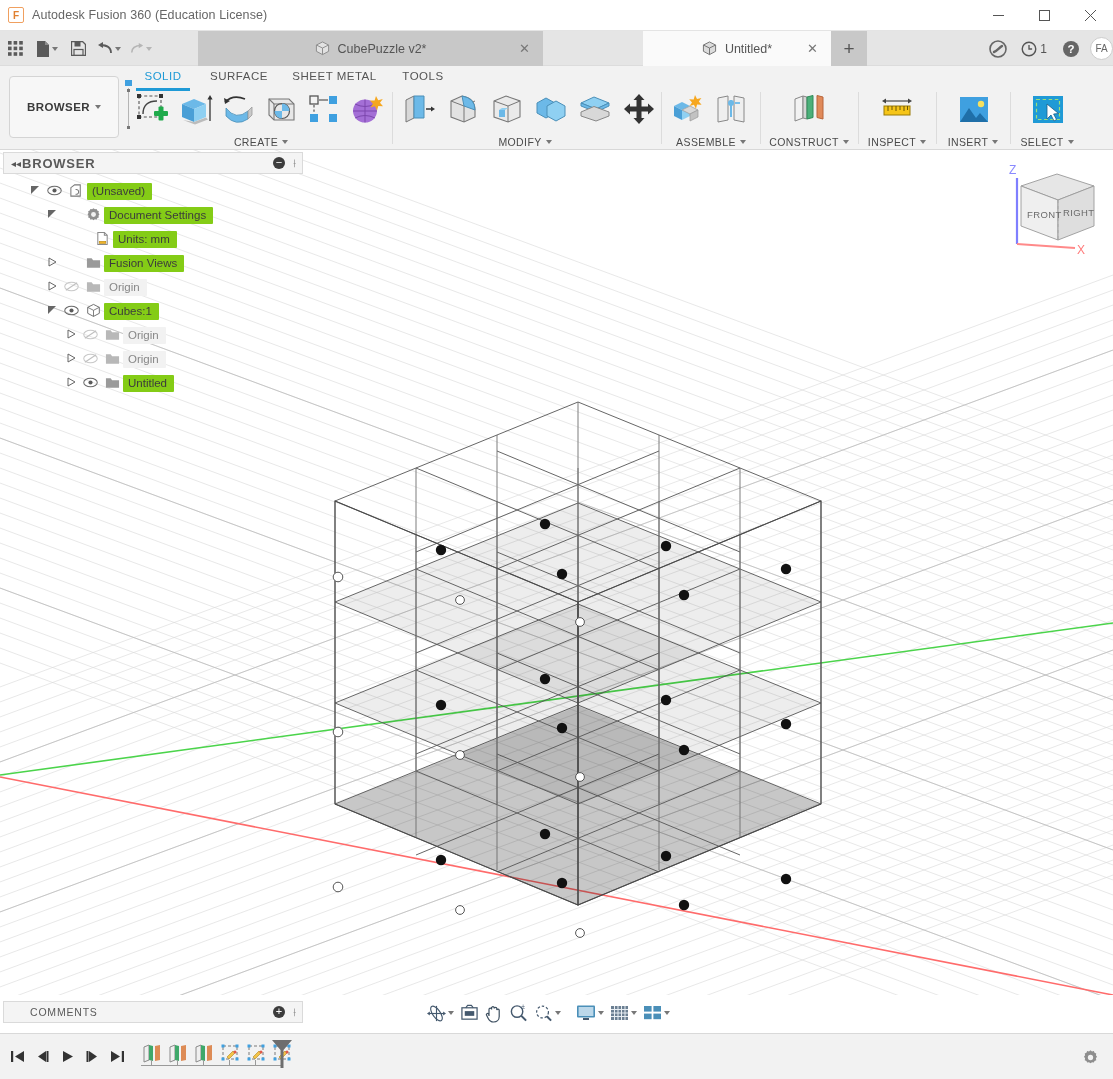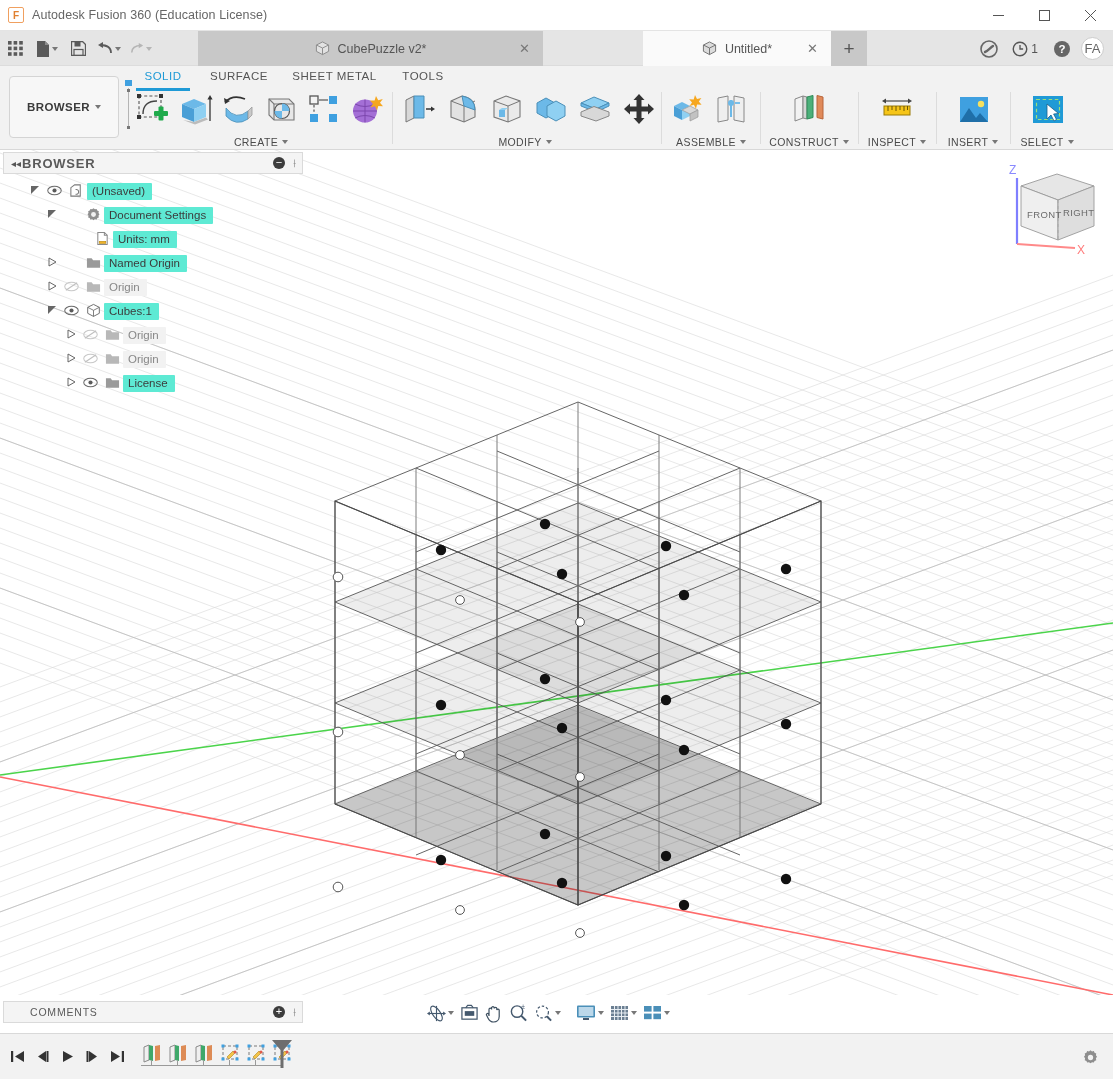--- a/index.html
+++ b/index.html
@@ -55,22 +55,22 @@
     color:#777; font-size:13px; line-height:13px; text-align:center;
   }
   .tab-inactive{ background:#c8c8c8; }
   .tab-active{ background:#fafafa; }
   .tab-add{ background:#c8c8c8; }
 
   .qat-right{ position:absolute; right:0; top:0; height:35px; display:flex; align-items:center; }
   .qr-btn{ width:33px; height:35px; display:flex; align-items:center; justify-content:center; color:#666; }
   .avatar{
     width:23px;height:23px;border-radius:50%;background:#fff;border:1px solid #ccc;
-    font-size:13px;color:#666;display:flex;align-items:center;justify-content:center;
-    margin-right:9px; margin-left:3px;
+    font-size:10px;color:#666;display:flex;align-items:center;justify-content:center;
+    margin-left:3px;
   }
 
   
   .ribbon{
     position:absolute; left:0; top:66px; width:1113px; height:84px;
     background:#f2f2f2; border-bottom:1px solid #d8d8d8;
   }
   .design-btn{
     position:absolute; left:9px; top:10px; width:110px; height:62px;
     border:1px solid #d4d4d4; border-radius:4px; background:#f7f7f7;
@@ -114,21 +114,21 @@
     display:flex; align-items:center;
   }
   .browser-title{ font-size:13px; color:#5a5a5a; letter-spacing:.8px; margin-left:18px;font-weight:bold; }
   .collapse-arrows{ position:absolute; left:7px; top:5px; color:#555; font-size:10px; }
   .browser-minus{ position:absolute; right:17px; top:4px; width:12px;height:12px;border-radius:50%;background:#3c3c3c;
                   color:#fff; font-size:11px; line-height:11px; text-align:center; }
   .browser-grip{ position:absolute; right:6px; top:4px; font-size:11px; color:#888; }
 
   .tree{ position:absolute; left:26px; top:179px; width:270px; }
   .trow{ height:24px; display:flex; align-items:center; font-size:11.5px; color:#3c3c3c; white-space:nowrap; }
-  .trow .lbl{ background:#5eead4; padding:2px 7px 3px 5px; border-radius:1px; }
+  .trow .lbl{ background:#84cc16; padding:2px 7px 3px 5px; border-radius:1px; }
   .trow.selected .lbl{ background:#9a9a9a; color:#ffffff; font-weight:bold; }
   .exp{ width:17px; text-align:center; color:#555; font-size:10px; flex:none; }
   .eye{ width:22px; text-align:center; flex:none; }
   .ticon{ width:22px; text-align:center; flex:none; }
   .radio{ margin-left:6px; width:13px;height:13px;border:1.5px solid #444;border-radius:50%;
           display:inline-flex;align-items:center;justify-content:center; flex:none;}
   .radio i{ width:5px;height:5px;border-radius:50%;background:#333; display:block; }
 
   
   .comments{
@@ -863,21 +863,21 @@
     <div class="trow" style="padding-left:17px">
       <span class="exp">
         <svg width="10" height="10" viewBox="0 0 10 10">
             <path d="M2 1 L9 5 L2 9 Z" fill="none" stroke="#666" stroke-width="1"></path>
           </svg></span>
       <span class="eye"></span>
       <span class="ticon">
         <svg width="15" height="13" viewBox="0 0 16 13">
             <path d="M1 2 h5 l1.6 2 h7.4 v8 h-14 z" fill="#9a9a9a"></path>
           </svg></span>
-      <span class="lbl">Named Origin</span>
+      <span class="lbl">Fusion Views</span>
     </div>
 
     <div class="trow" style="padding-left:17px">
       <span class="exp">
         <svg width="10" height="10" viewBox="0 0 10 10">
             <path d="M2 1 L9 5 L2 9 Z" fill="none" stroke="#666" stroke-width="1"></path>
           </svg></span>
       <span class="eye">
         <svg width="15" height="11" viewBox="0 0 16 11">
             <ellipse cx="8" cy="5.5" rx="7.2" ry="4.6" fill="none" stroke="#c8c8c8" stroke-width="1.1"></ellipse>
@@ -951,21 +951,21 @@
           </svg></span>
       <span class="eye">
         <svg width="15" height="11" viewBox="0 0 16 11">
             <ellipse cx="8" cy="5.5" rx="7.2" ry="4.6" fill="none" stroke="#6a6a6a" stroke-width="1.1"></ellipse>
             <circle cx="8" cy="5.5" r="2.2" fill="#5a5a5a"></circle>
           </svg></span>
       <span class="ticon">
         <svg width="15" height="13" viewBox="0 0 16 13">
             <path d="M1 2 h5 l1.6 2 h7.4 v8 h-14 z" fill="#9a9a9a"></path>
           </svg></span>
-      <span class="lbl">License</span>
+      <span class="lbl">Untitled</span>
     </div>
 
   </div>
 
   <div class="comments">
     <span class="comments-title">COMMENTS</span>
     <span class="comments-plus">+</span>
     <span class="browser-grip">⟊</span>
   </div>
 

